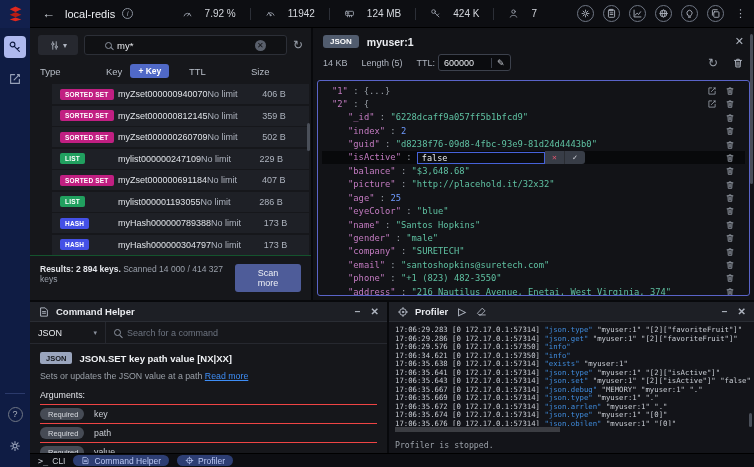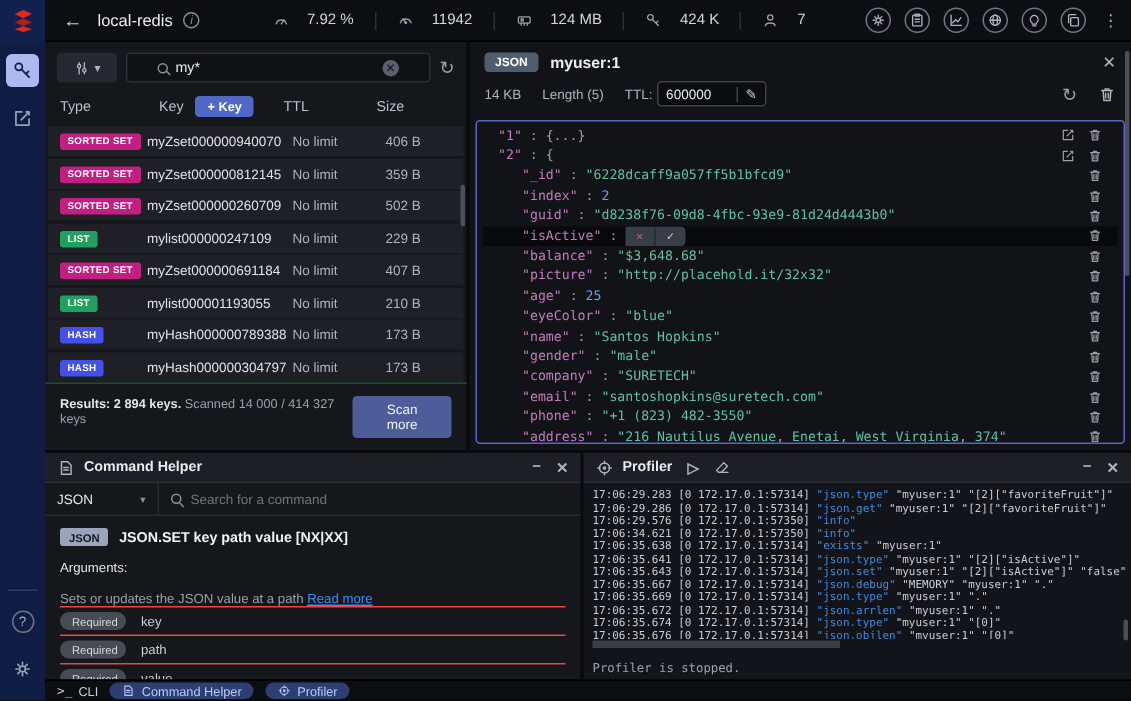--- a/index.html
+++ b/index.html
@@ -55,21 +55,21 @@
   .clearx { width:11px; height:11px; background:#5a606c; color:#101114; border-radius:50%;
     font-size:8px; line-height:11px; text-align:center; cursor:pointer; }
   .refresh { color:#9aa0ab; font-size:12px; cursor:pointer; }
   #khead { display:flex; align-items:center; padding:4px 8px 6px 10px; font-size:9.5px; color:#b9bfc9; }
   #khead .c-type { width:66px; }
   #khead .c-key { display:flex; align-items:center; gap:8px; flex:1; }
   #addkey { background:#5069c7; color:#fff; font-size:8.5px; padding:2px 8px; border-radius:3px;
     border:none; cursor:pointer; font-weight:bold; }
   #khead .c-ttl { width:62px; }
   #khead .c-size { width:52px; }
-  #krows { position:relative; }
+  #krows { position:relative;margin-left:20px; }
   .krow { display:flex; align-items:center; height:20px; background:#1e2026; margin:0 2px 1.5px 2px;
     padding:0 8px; font-size:9px; cursor:pointer; }
   .kbadge { width:58px; flex:none; }
   .kbadge span { display:inline-block; font-size:6.5px; font-weight:bold; color:#fff;
     padding:2px 5px; border-radius:2px; letter-spacing:.2px; }
   .b-zset { background:#c11f82; }
   .b-list { background:#21a05f; }
   .b-hash { background:#4450e6; }
   .kname { flex:1; color:#dfe2e7; font-size:9px; }
   .kttl { width:62px; color:#aeb4bf; }
@@ -401,21 +401,21 @@
         <span class="kbadge"><span class="b-zset">SORTED SET</span></span>
         <span class="kname">myZset000000691184</span>
         <span class="kttl">No limit</span>
         <span class="ksize">407 B</span>
       </div>
 
       <div class="krow">
         <span class="kbadge"><span class="b-list">LIST</span></span>
         <span class="kname">mylist000001193055</span>
         <span class="kttl">No limit</span>
-        <span class="ksize">210 B</span>
+        <span class="ksize">286 B</span>
       </div>
 
       <div class="krow">
         <span class="kbadge"><span class="b-hash">HASH</span></span>
         <span class="kname">myHash000000789388</span>
         <span class="kttl">No limit</span>
         <span class="ksize">173 B</span>
       </div>
 
       <div class="krow">
@@ -533,20 +533,21 @@
             <svg class="ic" width="10" height="10">
               <use href="#i-trash"></use>
             </svg>
           </span>
         </span>
       </div>
 
       <div class="jrow editing">
         <span class="jbody ind-2">
           <span class="jkey">"isActive"</span><span class="jsep"> : </span><span class="jedit">
+              <input class="mono" value="false" style="">
               <span class="ebtn x">✕</span>
               <span class="ebtn ok">✓</span>
           </span>
         </span>
         <span class="jact">
 
           <span class="mini">
             <svg class="ic" width="10" height="10">
               <use href="#i-trash"></use>
             </svg>
@@ -716,24 +717,24 @@
     <div id="h-search">
       <span class="lens"></span>
       <span>Search for a command</span>
     </div>
   </div>
   <div id="h-body">
     <div id="h-title">
       <span class="jsonpill">JSON</span>
       <span>JSON.SET key path value [NX|XX]</span>
     </div>
-    <div id="h-args-label">Arguments:</div>
     <div id="h-desc">
       <span>Sets or updates the JSON value at a path </span><a>Read more</a>
     </div>
+    <div id="h-args-label">Arguments:</div>
     <div>
 
         <div class="argrow">
           <span class="argpill">Required</span>
           <span class="argname">key</span>
         </div>
 
         <div class="argrow">
           <span class="argpill">Required</span>
           <span class="argname">path</span>

